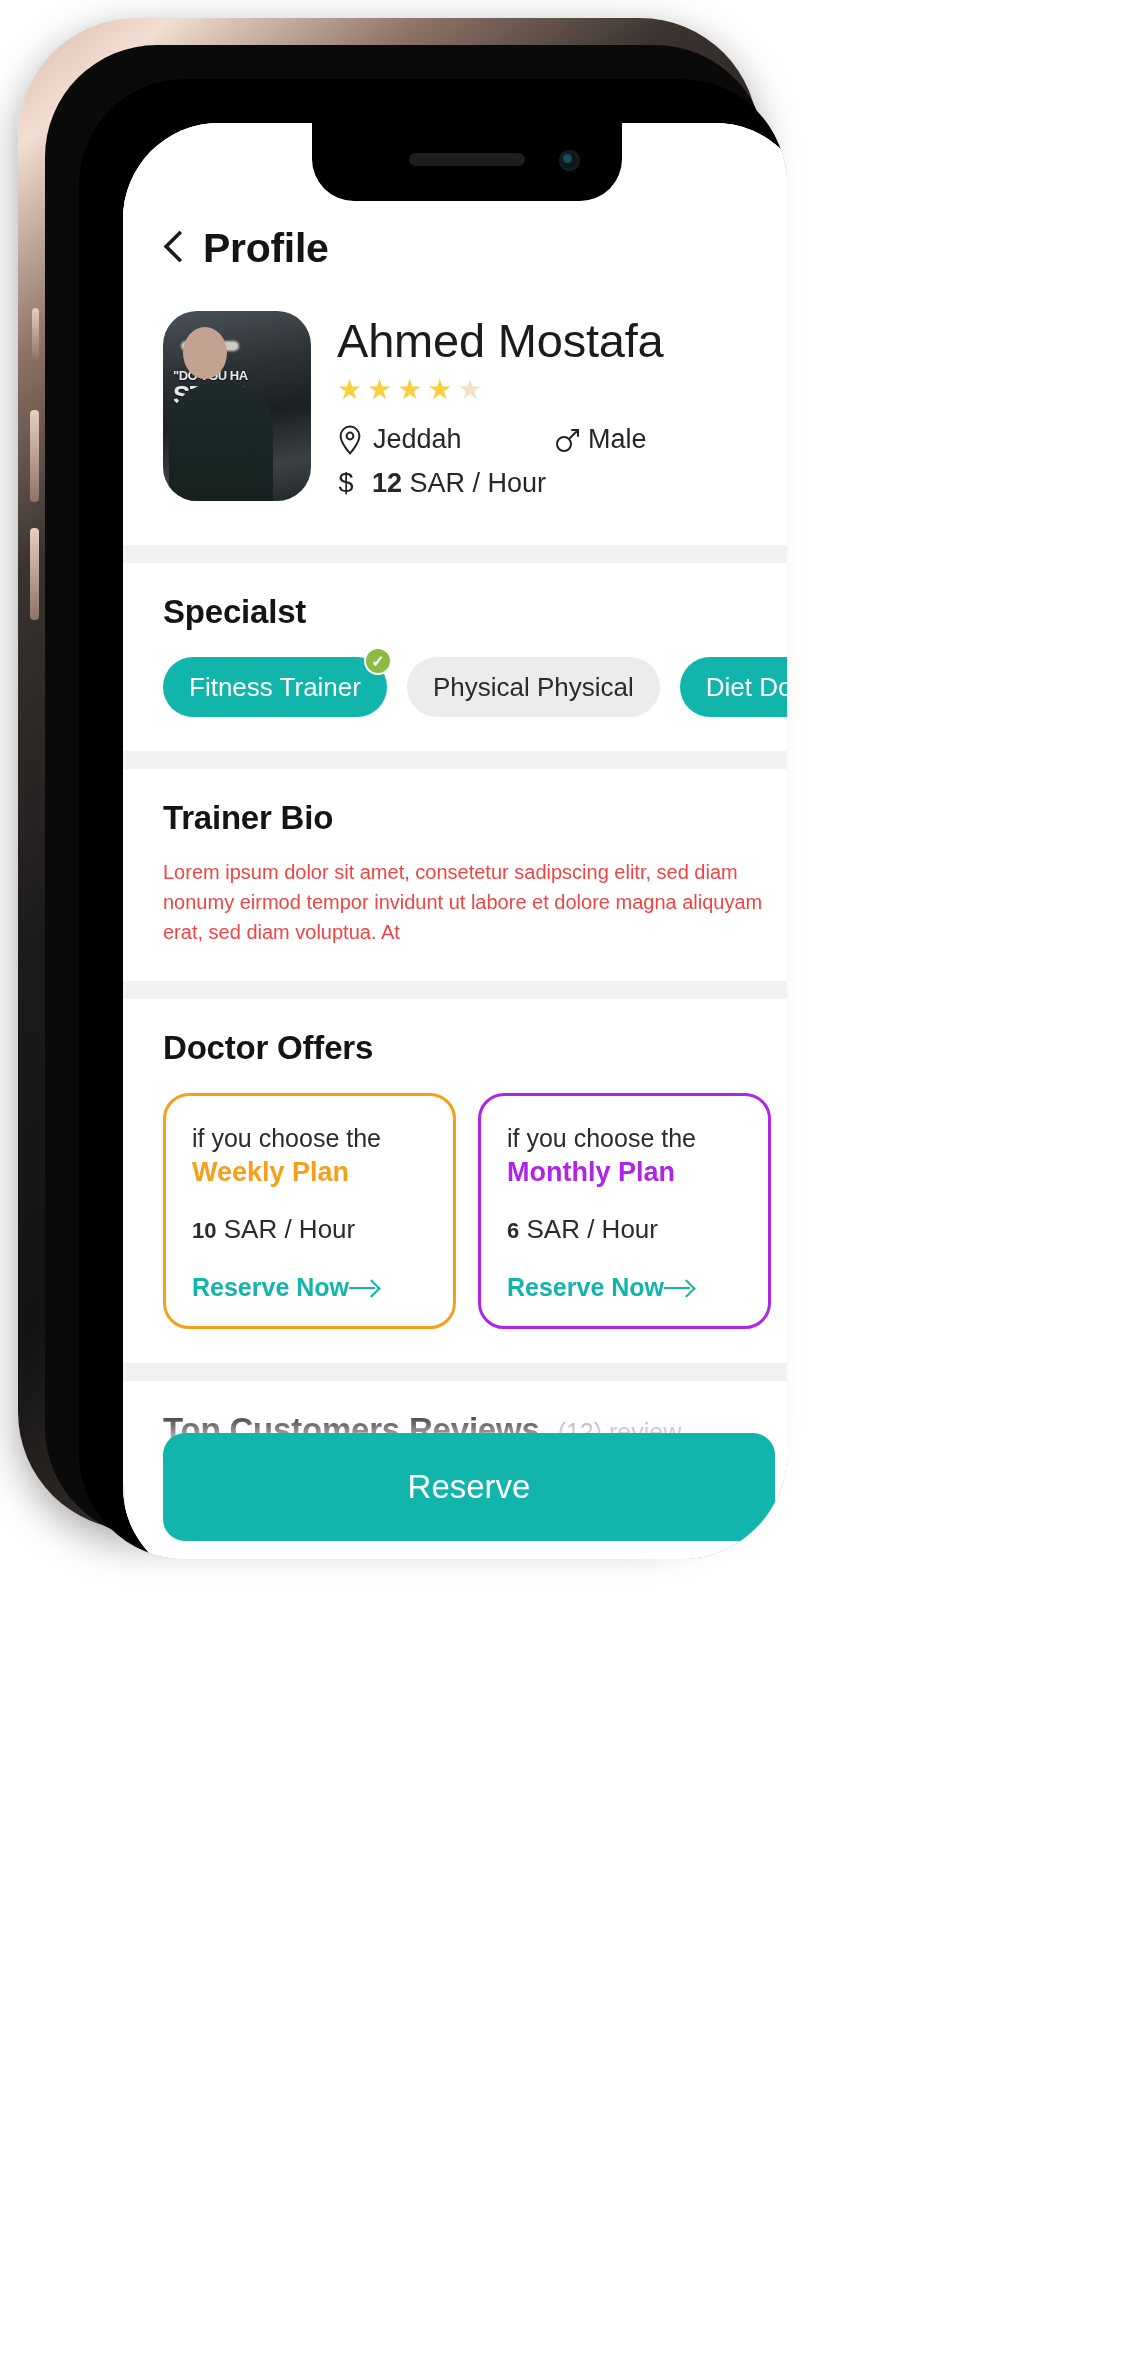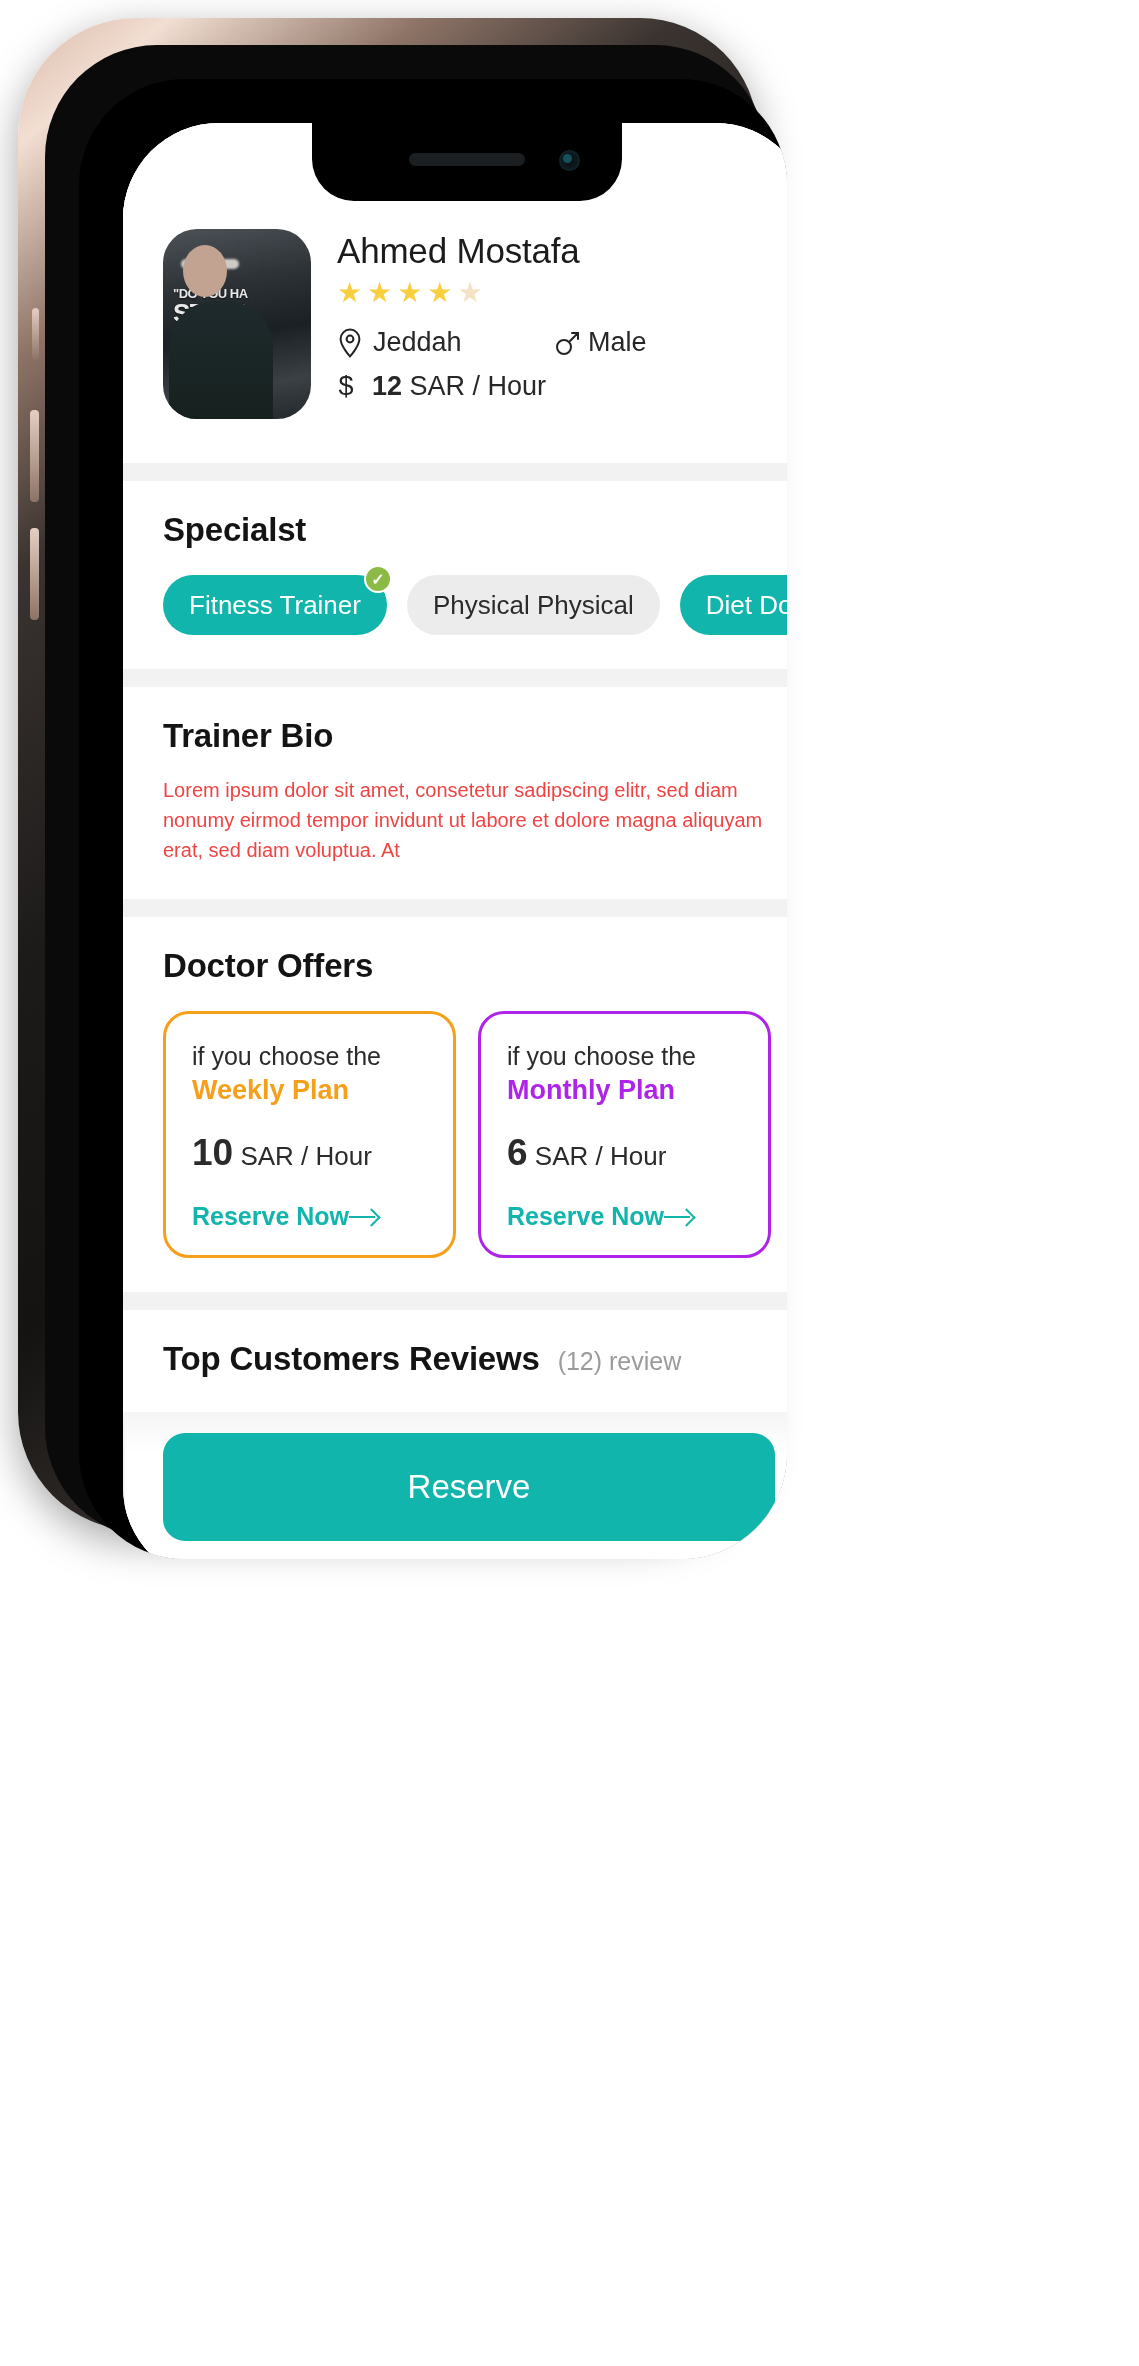--- a/index.html
+++ b/index.html
@@ -113,21 +113,21 @@
   .avatar .head{
     position:absolute; left:20px; top:16px; width:44px; height:52px; border-radius:50%;
     background:#c2a291;
   }
   .avatar .lamp{
     position:absolute; left:18px; top:30px; width:58px; height:10px; border-radius:6px;
     background:#e9e6dd; opacity:.85; filter:blur(1px);
   }
 
   .pinfo{ flex:1; min-width:0; padding-top:2px; }
-  .pname{ font-size:35px; font-weight:500; color:#1b1b1b; letter-spacing:-.2px; }
+  .pname{ font-size:47px; font-weight:500; color:#1b1b1b; letter-spacing:-.2px; }
   .stars{ display:flex; gap:5px; margin-top:8px; }
   .star{ font-size:28px; line-height:1; color:#f7cf3f; }
   .star.off{ color:#f3e3c4; }
 
   .rows{ margin-top:20px; display:flex; flex-direction:column; gap:13px; }
   .row{ display:flex; align-items:center; gap:17px; }
   .row .txt{ font-size:27px; color:#272727; font-weight:400; }
   .row .txt b{ font-weight:700; }
   .row-2col{ display:flex; align-items:center; }
   .row-2col .c1{ display:flex; align-items:center; gap:10px; width:200px; }
@@ -163,21 +163,21 @@
   .offers{ display:flex; gap:22px; margin-top:26px; }
   .offer{
     flex:1; border:3.5px solid #f59f1b; border-radius:26px; padding:28px 26px 24px 26px;
     background:#fff;
   }
   .offer.purple{ border-color:#ae24e8; }
   .offer .o1{ font-size:25px; color:#2b2b2b; }
   .offer .o2{ font-size:27px; font-weight:700; color:#f59f1b; margin-top:4px; }
   .offer.purple .o2{ color:#ae24e8; }
   .offer .o3{ font-size:26px; color:#2b2b2b; margin-top:26px; }
-  .offer .o3 b{ font-size:37px; font-weight:700;margin-top:27px; }
+  .offer .o3 b{ font-size:22px; font-weight:700;margin-top:27px; }
   .offer .o4{ margin-top:28px; display:flex; align-items:center; 
               font-size:25px; font-weight:700; color:#12b5ab; }
   .arrow{ width:30px; height:16px; position:relative; }
   .arrow::before{ content:""; position:absolute; left:0; top:7px; width:26px; height:2.6px; background:#12b5ab; }
   .arrow::after{ content:""; position:absolute; right:1px; top:2.5px; width:11px; height:11px;
                  border-top:2.6px solid #12b5ab; border-right:2.6px solid #12b5ab; transform:rotate(45deg); }
 
   .rev-head{ display:flex; align-items:baseline; gap:18px; }
   .rev-count{ font-size:25px; color:#9b9b9b; }
 
@@ -205,20 +205,24 @@
     <div class="btn-side btn-power"></div>
 
     <div class="frame-mid">
       <div class="frame-inner">
         <div class="screen">
 
           <div class="page">
 
 
             <div class="header">
+              <div class="nav">
+                <div class="chev"></div>
+                <div class="page-title">Profile</div>
+              </div>
 
               <div class="profile">
                 <div class="avatar">
                   <div class="lamp"></div>
                   <div class="gymtext">
                     <div class="l1">"DO YOU HA</div>
                     <div class="l2">STOM</div>
                     <div class="l3">FOR</div>
                     <div class="l4">TU</div>
                   </div>

